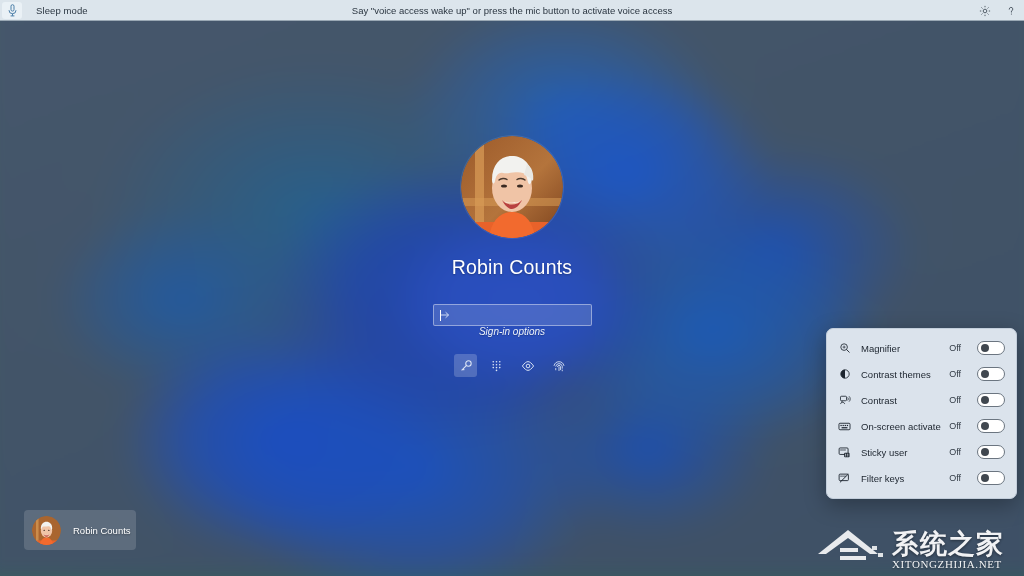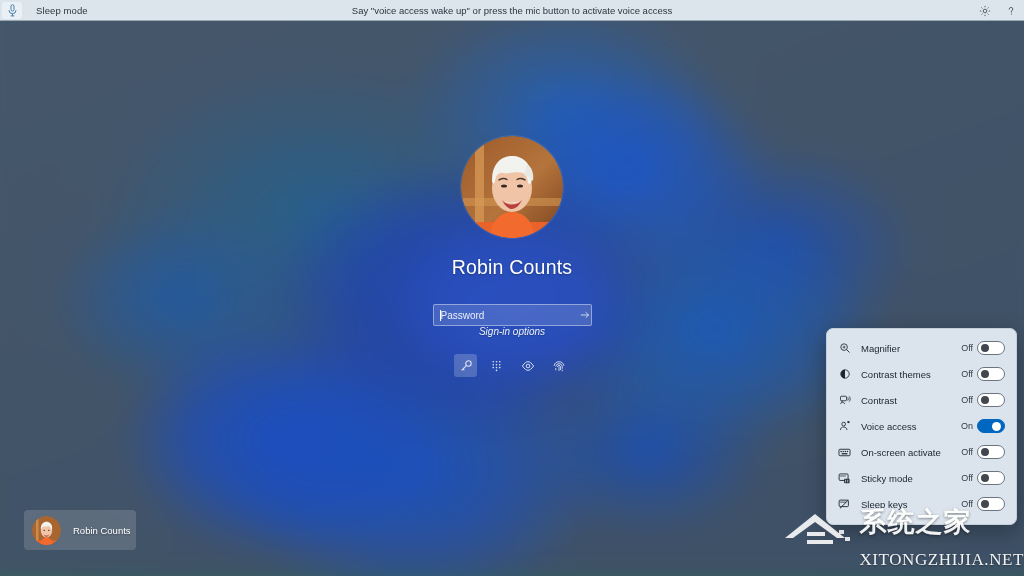--- a/index.html
+++ b/index.html
@@ -200,21 +200,21 @@
   .a11y-label {
     margin-left: 9px;
     flex: 1;
     font-size: 9.5px;
     color: #1b232d;
     white-space: nowrap;
   }
   .a11y-state {
     font-size: 9px;
     color: #323b45;
-    margin-right: 4px;
+    margin-right: 16px;
   }
   .toggle {
     width: 28px; height: 14px;
     border-radius: 8px;
     background: #ffffff;
     border: 1px solid #6b7580;
     position: relative;
     box-sizing: border-box;
     flex: 0 0 28px;
   }
@@ -231,41 +231,41 @@
   }
   .toggle.on .knob {
     background: #ffffff;
     width: 9px; height: 9px;
     top: 1.5px; left: auto; right: 3px;
   }
 
   
   #watermark {
     position: absolute;
-    right: 0; bottom: 6px;
+    right: 20px; bottom: 6px;
     z-index: 50;
-    display: flex; align-items: flex-start;
+    display: flex; align-items: flex-end;
     opacity: 0.93;
     pointer-events: none;
   }
   #wm-cn {
     font-family: "DejaVu Sans", sans-serif;
     font-size: 27px;
     font-weight: bold;
     color: #ffffff;
     letter-spacing: 1px;
     line-height: 1;
     text-shadow: 0 1px 3px rgba(0,0,0,0.45);
   }
   #wm-en {
     font-family: "Liberation Serif", serif;
-    font-size: 17px;
+    font-size: 11px;
     color: #ffffff;
     letter-spacing: .6px;
-    margin-top: 15px;
+    margin-top: 1px;
     text-shadow: 0 1px 2px rgba(0,0,0,0.45);
   }
   #wm-right { display: flex; flex-direction: column; align-items: flex-start; }
 </style>
 </head>
 <body>
 
 <div id="screen">
 
   <div id="bg"></div>
@@ -336,21 +336,20 @@
           <path d="M41 64c5 6 15 6 20 0 0 0-4 9-10 9s-10-9-10-9z" fill="#b8413f"></path>
           <path d="M43.5 65.5c4 1.6 11 1.6 15 0-1.5 2-13.5 2-15 0z" fill="#ffffff"></path>
         </g>
       </svg>
     </div>
 
     <div id="user-name">Robin Counts</div>
 
     <div id="pw-wrap">
       <div id="pw-caret"></div>
-      <input id="pw-input" type="password" autocomplete="off" placeholder="Password" style="">
       <div id="pw-go">
         <svg width="12" height="12" viewBox="0 0 16 16">
           <line x1="2.5" y1="8" x2="12.5" y2="8" stroke="#e7eefb" stroke-width="1.1"></line>
           <polyline points="8.8,4.3 12.8,8 8.8,11.7" fill="none" stroke="#e7eefb" stroke-width="1.1"></polyline>
         </svg>
       </div>
     </div>
 
     <div id="signin-options">Sign-in options</div>
 
@@ -470,39 +469,20 @@
           <path d="M13.4 3a5 5 0 0 1 0 7.2" fill="none" stroke="#1c242e" stroke-width="1"></path>
         </svg>
       </div>
       <div class="a11y-label">Contrast</div>
       <div class="a11y-state">Off</div>
       <div class="toggle">
           <div class="knob"></div>
         </div>
     </div>
 
-    <div class="a11y-row">
-      <div class="a11y-icon">
-        <svg width="12" height="12" viewBox="0 0 16 16">
-          <circle cx="6.2" cy="5.4" r="2.5" fill="none" stroke="#1c242e" stroke-width="1.1"></circle>
-          <path d="M1.8 13.4c0-2.6 2.1-4.1 4.4-4.1s4.4 1.5 4.4 4.1" fill="none" stroke="#1c242e" stroke-width="1.1"></path>
-          <g stroke="#1c242e" stroke-width="1">
-            <line x1="12.6" y1="1.4" x2="12.6" y2="4.2"></line>
-            <line x1="11.2" y1="2.8" x2="14" y2="2.8"></line>
-            <line x1="11.4" y1="1.6" x2="13.8" y2="4"></line>
-            <line x1="13.8" y1="1.6" x2="11.4" y2="4"></line>
-          </g>
-        </svg>
-      </div>
-      <div class="a11y-label">Voice access</div>
-      <div class="a11y-state">On</div>
-      <div class="toggle on">
-          <div class="knob"></div>
-        </div>
-    </div>
 
     <div class="a11y-row">
       <div class="a11y-icon">
         <svg width="13" height="13" viewBox="0 0 16 16">
           <rect x="1.2" y="4" width="13.6" height="8" rx="1.3" fill="none" stroke="#1c242e" stroke-width="1.1"></rect>
           <g fill="#1c242e">
             <rect x="3" y="6" width="1.6" height="1.5"></rect>
               <rect x="5.6" y="6" width="1.6" height="1.5"></rect>
             <rect x="8.2" y="6" width="1.6" height="1.5"></rect>
               <rect x="10.8" y="6" width="1.6" height="1.5"></rect>
@@ -528,40 +508,40 @@
           </g>
           <rect x="7.6" y="8.4" width="6.6" height="5.4" rx="1" fill="#1c242e"></rect>
           <g fill="#dbe3ec">
             <rect x="8.7" y="9.5" width="1.4" height="1.3"></rect>
               <rect x="11.3" y="9.5" width="1.4" height="1.3"></rect>
             <rect x="8.7" y="11.5" width="1.4" height="1.3"></rect>
               <rect x="11.3" y="11.5" width="1.4" height="1.3"></rect>
           </g>
         </svg>
       </div>
-      <div class="a11y-label">Sticky mode</div>
+      <div class="a11y-label">Sticky user</div>
       <div class="a11y-state">Off</div>
       <div class="toggle">
           <div class="knob"></div>
         </div>
     </div>
 
     <div class="a11y-row">
       <div class="a11y-icon">
         <svg width="13" height="13" viewBox="0 0 16 16">
           <rect x="1.4" y="2.6" width="11.4" height="8" rx="1.2" fill="none" stroke="#1c242e" stroke-width="1.1"></rect>
           <g fill="#1c242e">
             <rect x="3" y="4.4" width="1.5" height="1.4"></rect>
               <rect x="5.4" y="4.4" width="1.5" height="1.4"></rect>
             <rect x="7.8" y="4.4" width="1.5" height="1.4"></rect>
           </g>
           <line x1="2.4" y1="12.8" x2="12.6" y2="2.6" stroke="#1c242e" stroke-width="1.2"></line>
         </svg>
       </div>
-      <div class="a11y-label">Sleep keys</div>
+      <div class="a11y-label">Filter keys</div>
       <div class="a11y-state">Off</div>
       <div class="toggle">
           <div class="knob"></div>
         </div>
     </div>
   </div>
 
   <div id="watermark">
     <svg width="78" height="46" viewBox="0 0 78 46">
       <path d="M4 30 L34 6 L64 30 L56 30 L34 14 L12 30 Z" fill="#ffffff" opacity="0.95"></path>

